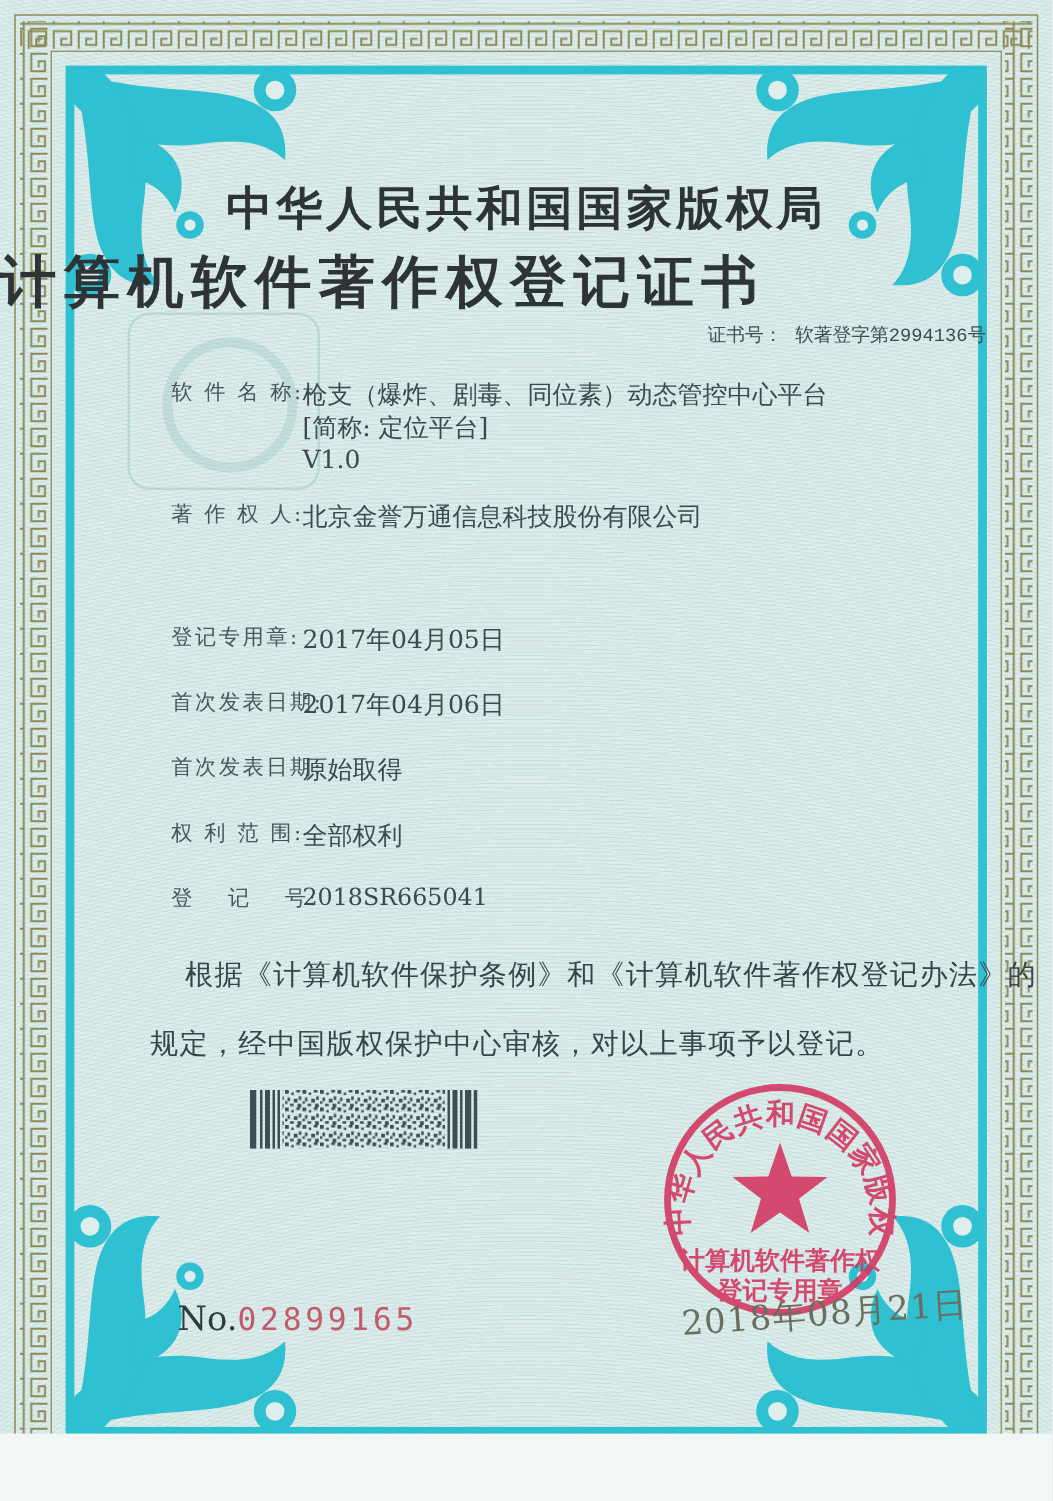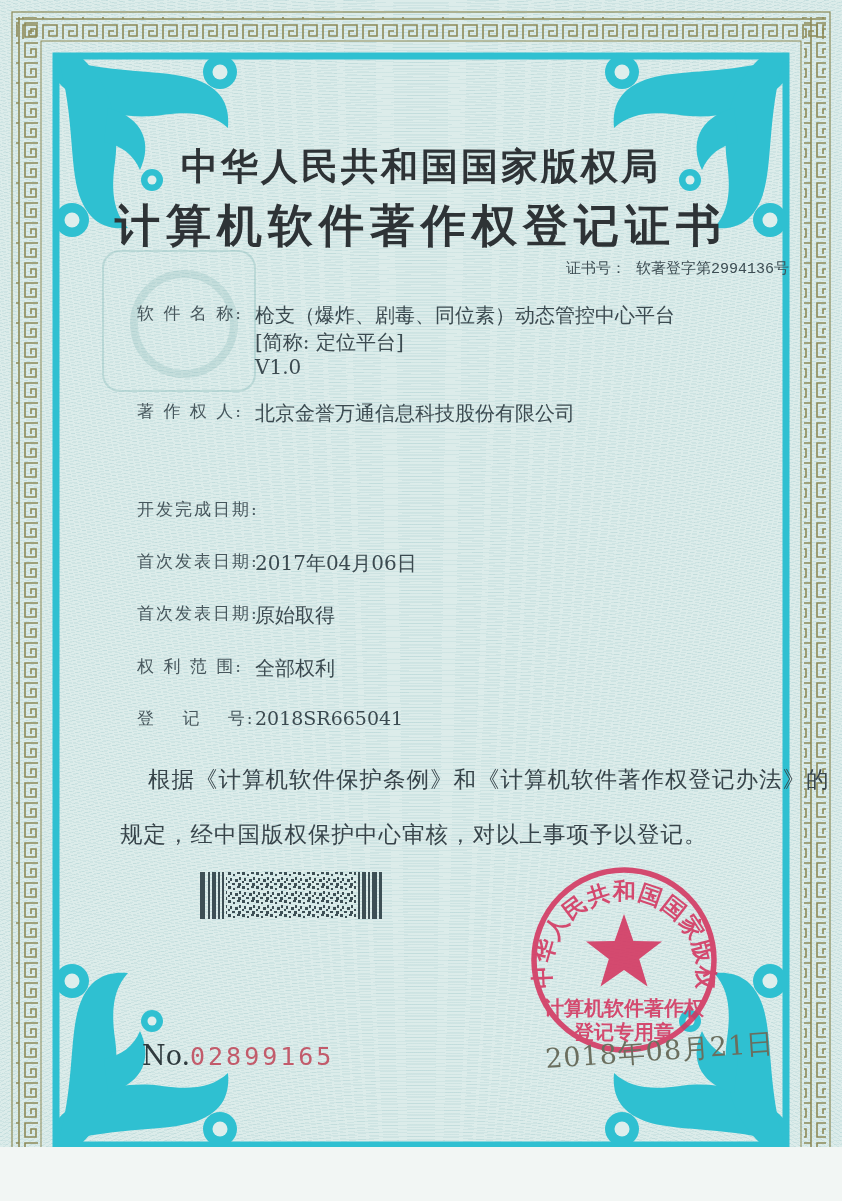--- a/index.html
+++ b/index.html
@@ -8,26 +8,26 @@
     background-color:#dcecea;
     background-image:
       repeating-radial-gradient(1200px 900px at 50% 130%, rgba(108,170,176,.13) 0 1px, transparent 1px 4px),
       repeating-radial-gradient(1500px 1100px at 50% -40%, rgba(108,170,176,.11) 0 1px, transparent 1px 5px);
     font-family:"DejaVu Serif","Liberation Serif",serif;
   }
   .frame{position:absolute;left:0;top:0;}
   .abs{position:absolute;}
   .title1{left:0;top:142px;width:100%;text-align:center;font-size:37px;font-weight:700;
           letter-spacing:3px;color:#2e3336;}
-  .title2{left:0;top:196px;width:100%;text-align:center;font-size:45px;font-weight:700;
+  .title2{left:0;top:196px;width:100%;font-size:45px;font-weight:700;
           letter-spacing:6px;color:#2e3336;}
   .certno{left:566px;top:259px;font-size:15px;color:#3c4c52;white-space:nowrap;font-family:Liberation Mono, monospace;}
   .certno .cv{margin-left:10px;}
   .lbl{position:absolute;left:137px;font-size:17px;letter-spacing:2px;color:#46565c;white-space:pre;}
-  .val{position:absolute;left:255px;font-size:20px;color:#3b4a50;white-space:pre;}
+  .val{position:absolute;left:242px;font-size:20px;color:#3b4a50;white-space:pre;}
   .body-line{position:absolute;font-size:22.5px;color:#37444a;letter-spacing:1px;white-space:nowrap;}
   .watermark{left:102px;top:250px;width:150px;height:138px;border:2px solid rgba(120,175,175,.30);
              border-radius:18px;}
   .watermark .wm-ring{position:absolute;left:26px;top:18px;width:92px;height:92px;border-radius:50%;
              border:8px solid rgba(120,175,175,.22);}
   .sealdate{left:545px;top:1033px;font-size:27px;color:#6a6e5e;letter-spacing:1px;
             transform:rotate(-4deg);white-space:nowrap;}
   .serial{left:142px;top:1040px;font-size:27px;color:#2f3a3e;white-space:nowrap;}
   .serial .digits{font-family:"DejaVu Sans Mono","Liberation Mono",monospace;font-size:25px;
             color:#c25b6b;letter-spacing:3px;}
@@ -96,21 +96,22 @@
   </div>
 
   <span class="lbl" style="top:302px">软 件 名 称:</span>
   <span class="val" style="top:302px">枪支（爆炸、剧毒、同位素）动态管控中心平台</span>
   <span class="val" style="top:329px">[简称: 定位平台]</span>
   <span class="val" style="top:355px">V1.0</span>
 
   <span class="lbl" style="top:400px">著 作 权 人:</span>
   <span class="val" style="top:400px">北京金誉万通信息科技股份有限公司</span>
 
-  <span class="lbl" style="top:498px">开发完成日期:</span>
+  <span class="lbl" style="top:498px">登记专用章:</span>
+  <span class="val" style="top:498px">2017年04月05日</span>
 
   <span class="lbl" style="top:550px">首次发表日期:</span>
   <span class="val" style="top:550px">2017年04月06日</span>
 
   <span class="lbl" style="top:602px">首次发表日期:</span>
   <span class="val" style="top:602px">原始取得</span>
 
   <span class="lbl" style="top:655px">权 利 范 围:</span>
   <span class="val" style="top:655px">全部权利</span>
 

